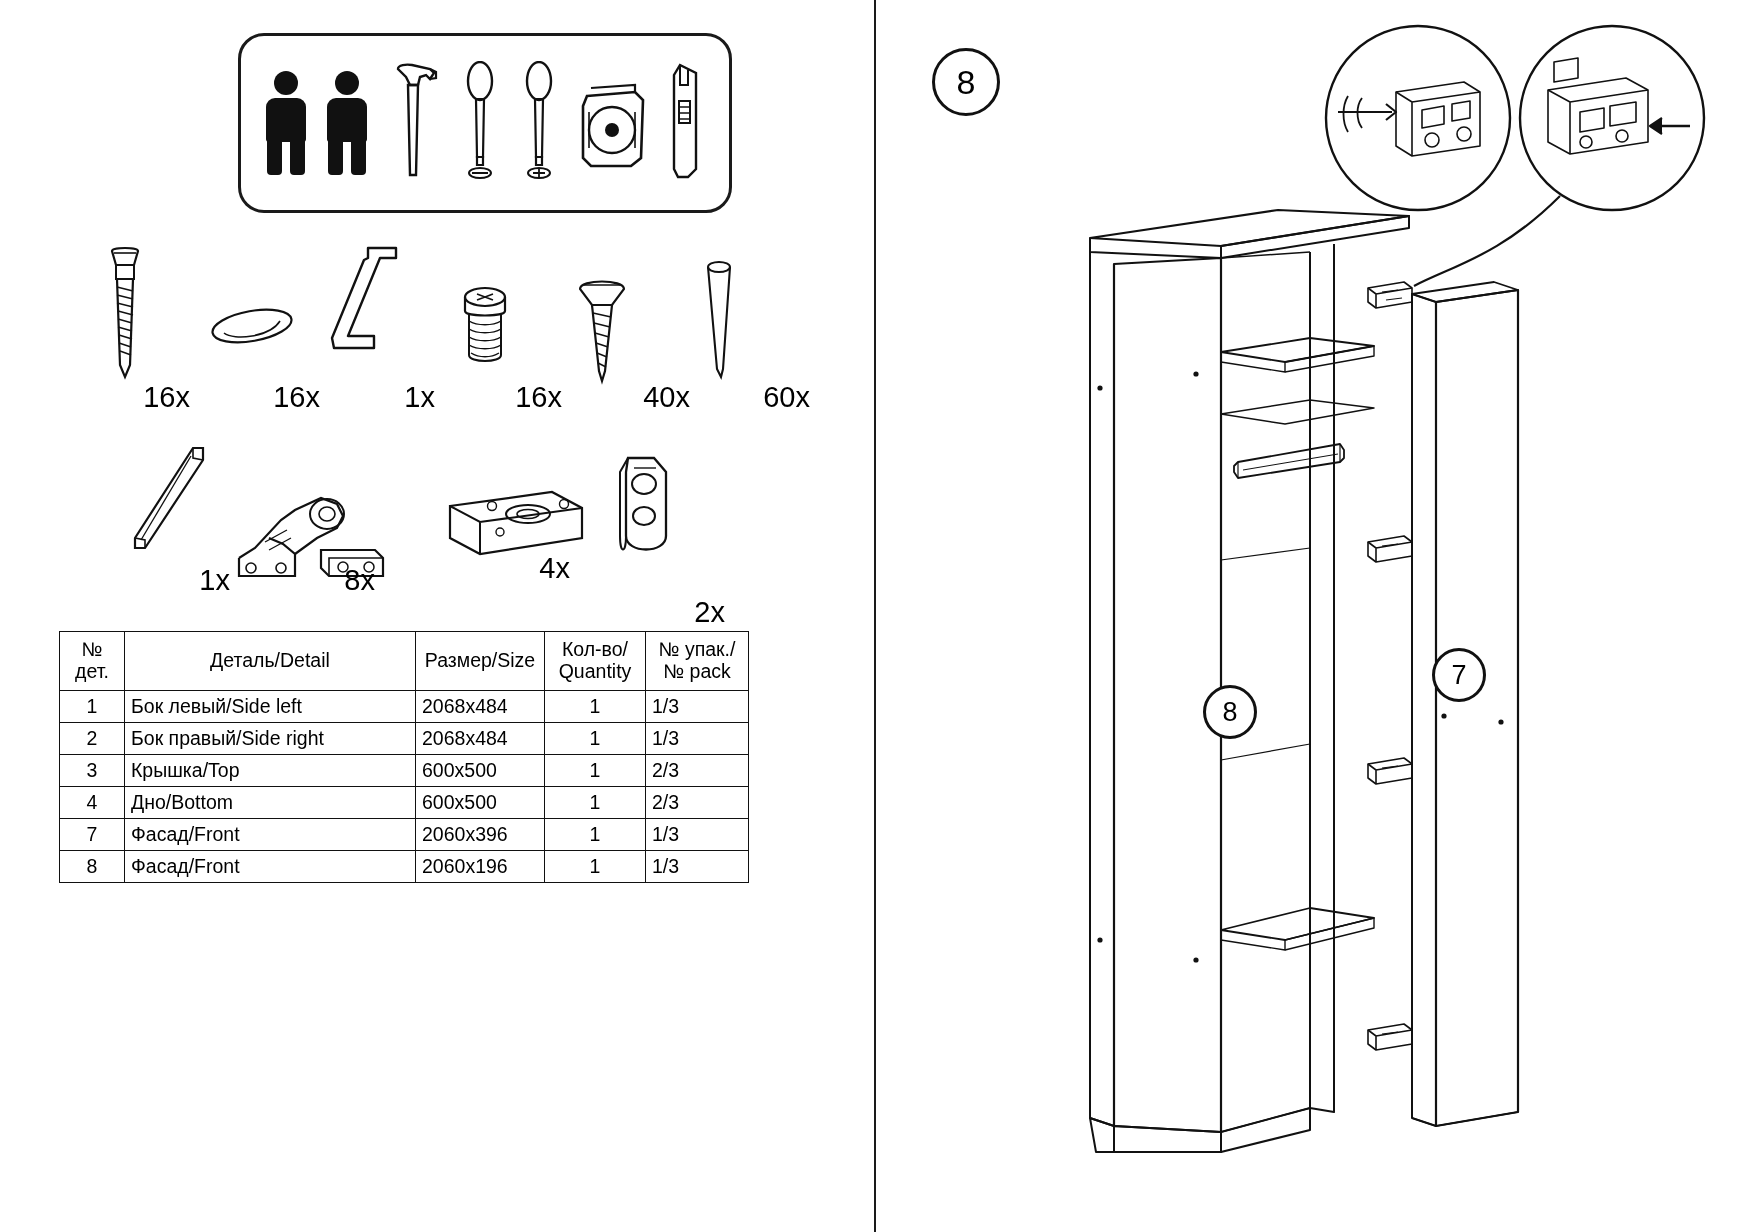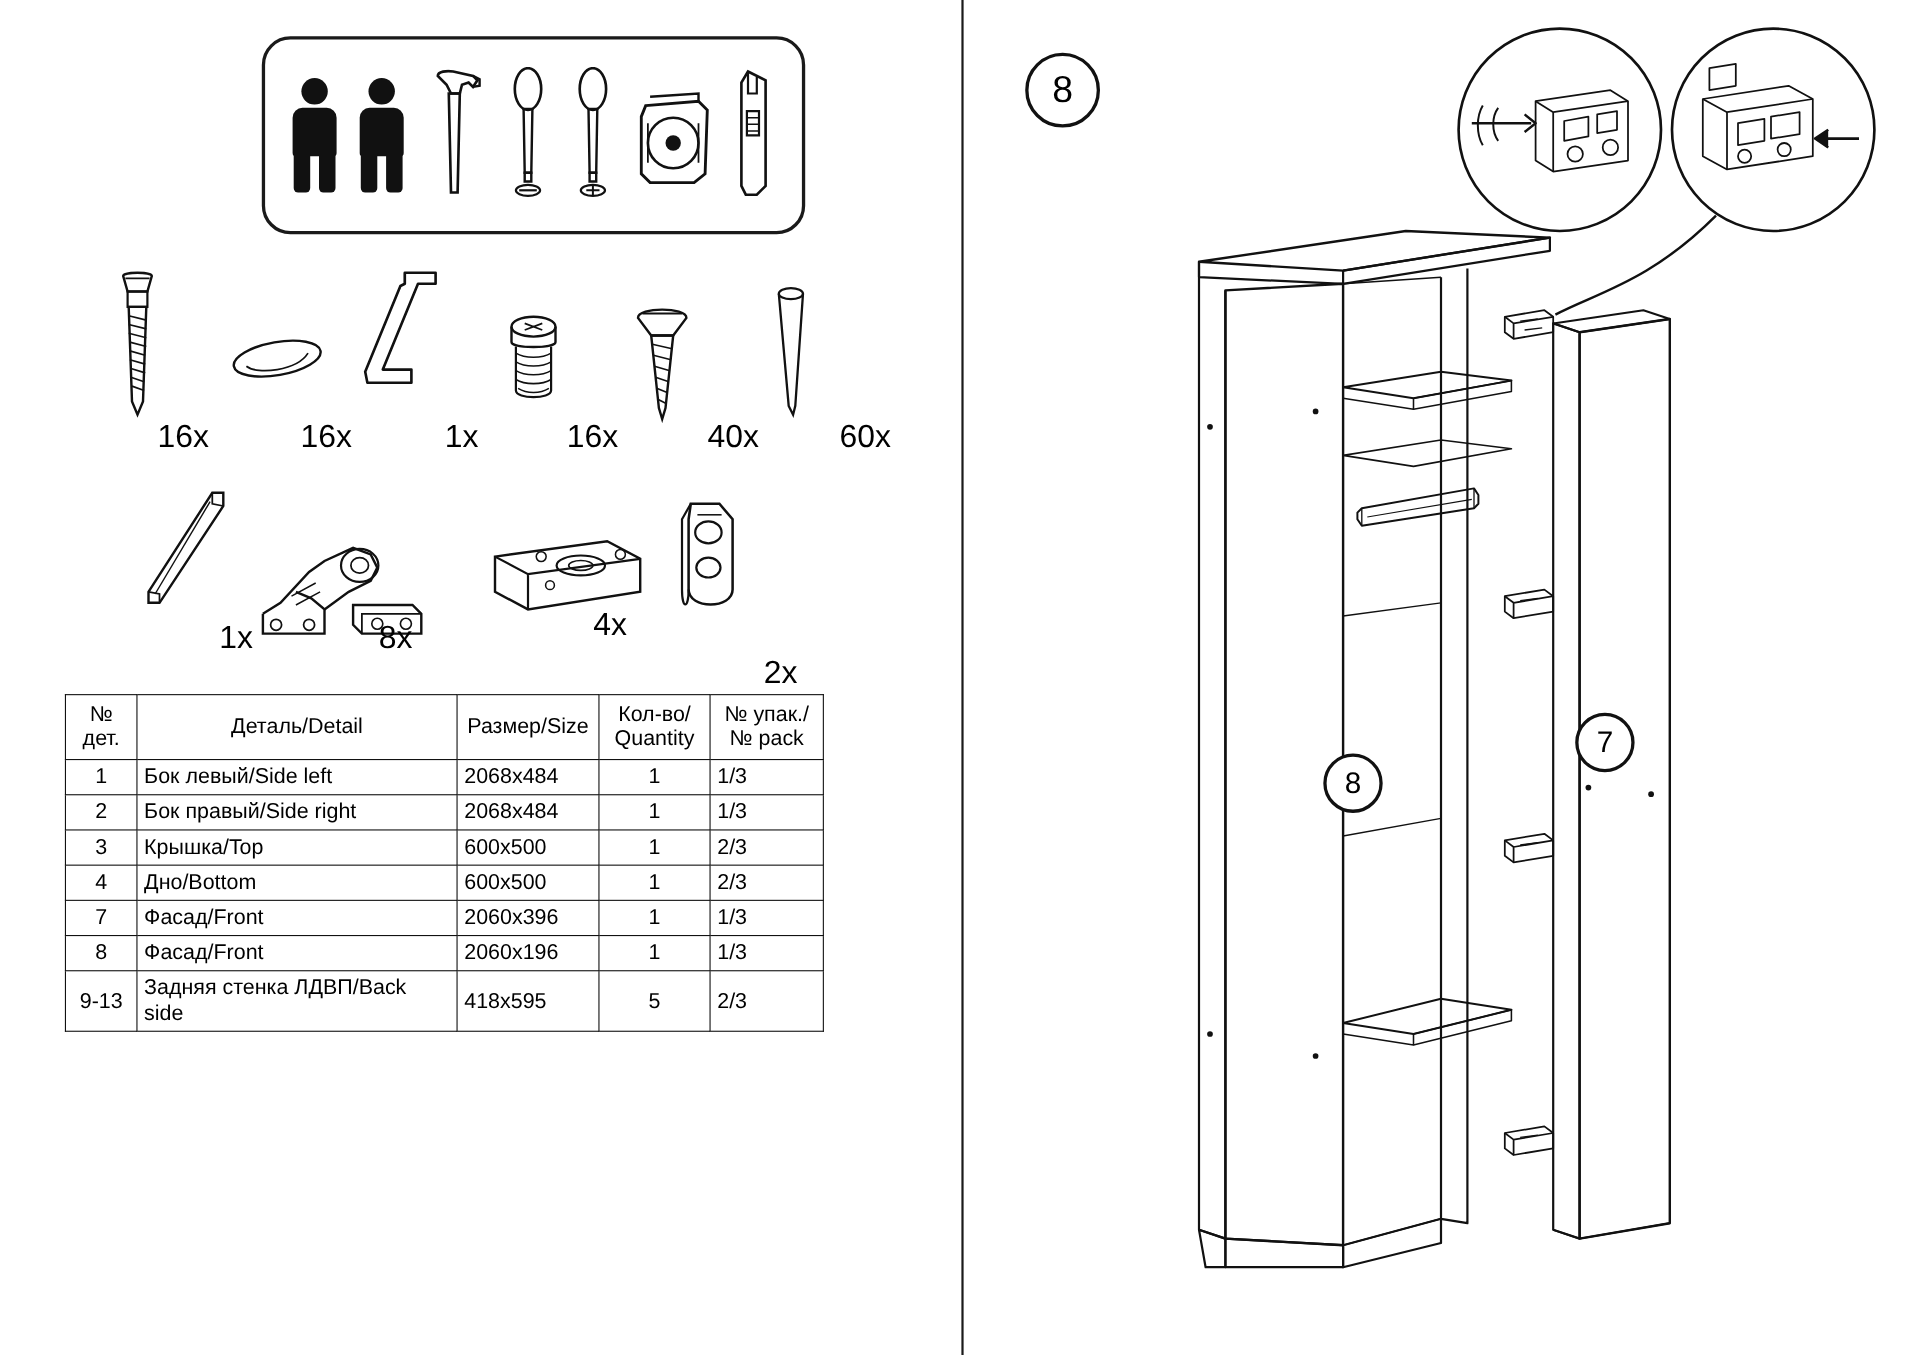--- a/index.html
+++ b/index.html
@@ -414,27 +414,20 @@
         <td class="col-qty">1</td>
         <td class="col-pack">1/3</td>
       </tr>
       <tr>
         <td class="col-no">8</td>
         <td class="col-det">Фасад/Front</td>
         <td class="col-size">2060x196</td>
         <td class="col-qty">1</td>
         <td class="col-pack">1/3</td>
       </tr>
-      <tr>
-        <td class="col-no">9-13</td>
-        <td class="col-det">Задняя стенка ЛДВП/Back side</td>
-        <td class="col-size">418x595</td>
-        <td class="col-qty">5</td>
-        <td class="col-pack">2/3</td>
-      </tr>
     </tbody>
   </table>
 
   <div class="step-badge" id="step-8-main">8</div>
 
   <svg class="svg-layer" viewBox="0 0 1753 1232">
     <g fill="none" stroke="#111" stroke-width="2" stroke-linejoin="round">
 
       <path d="M1090 238 L1278 210 L1409 216 L1221 246 Z" stroke-width="2.2"></path>
       <path d="M1090 238 L1090 252 L1221 258 L1221 246"></path>

